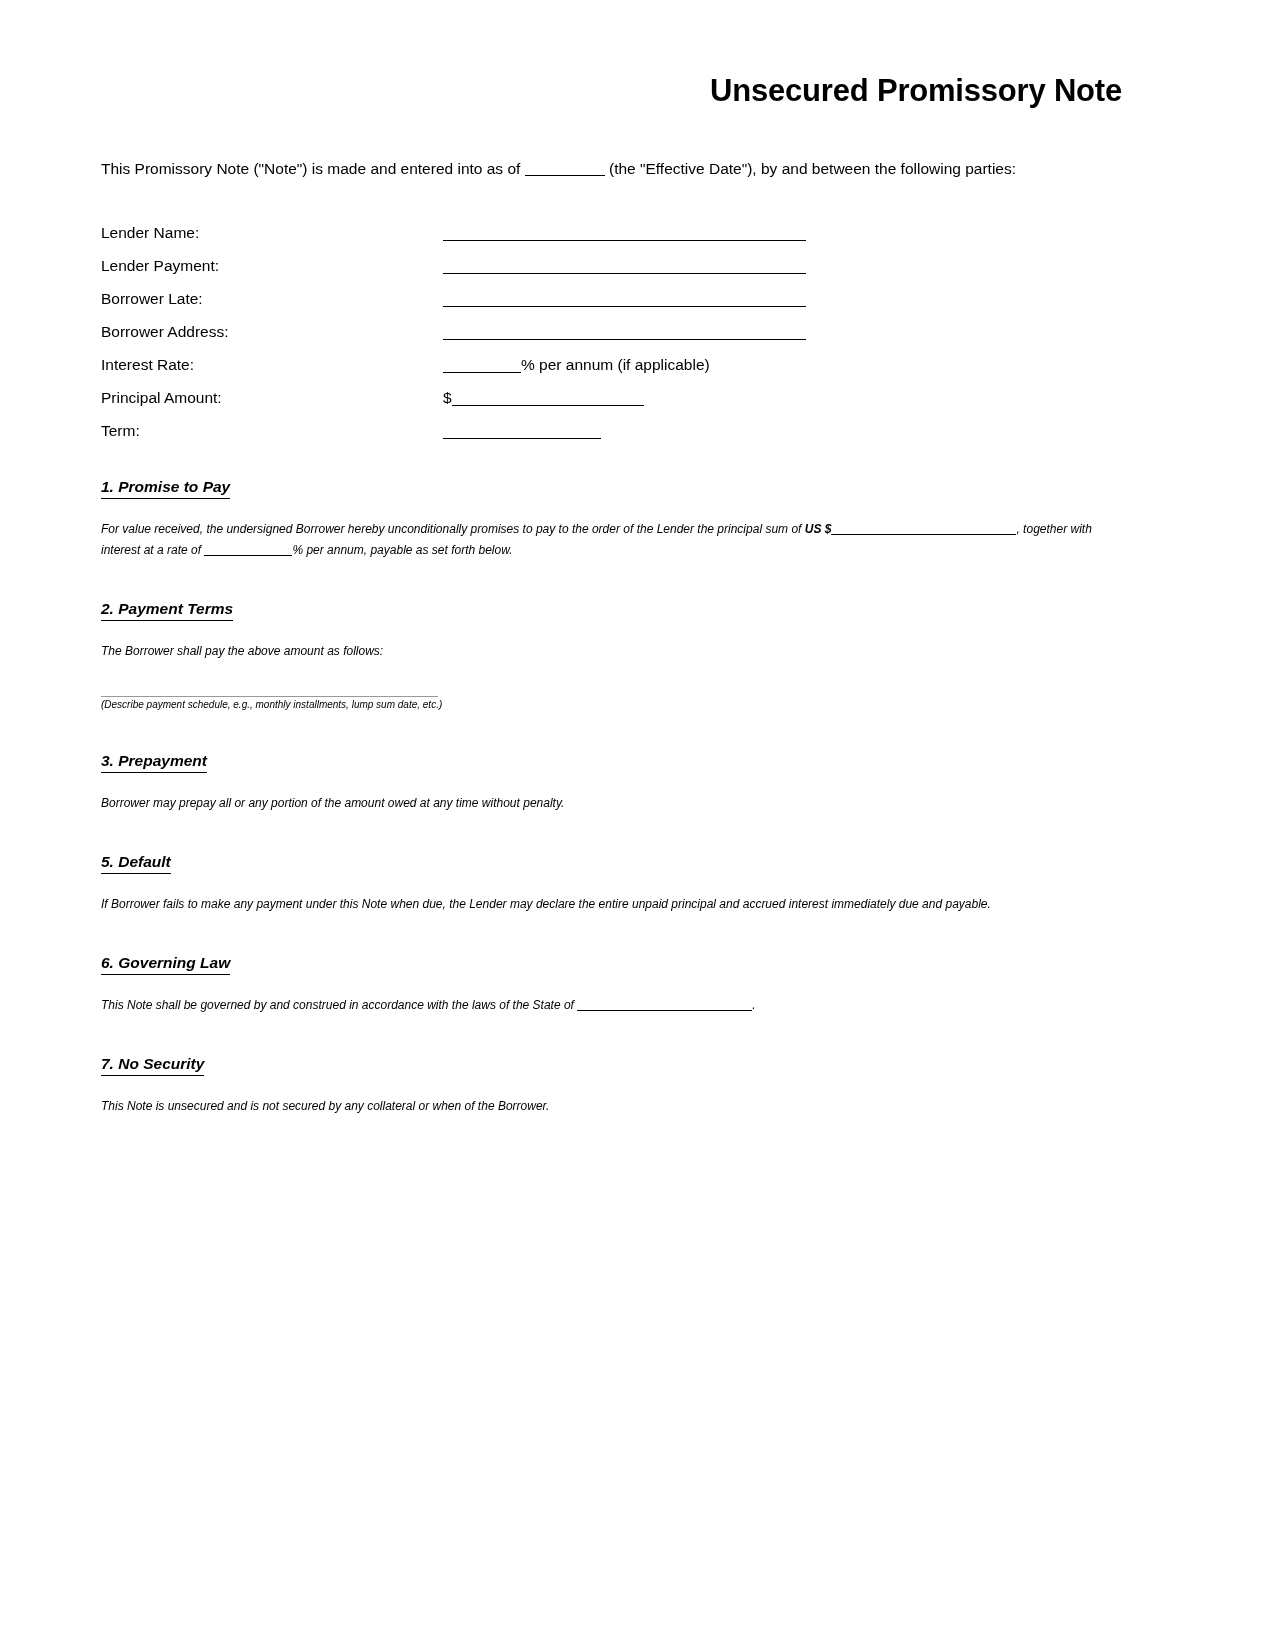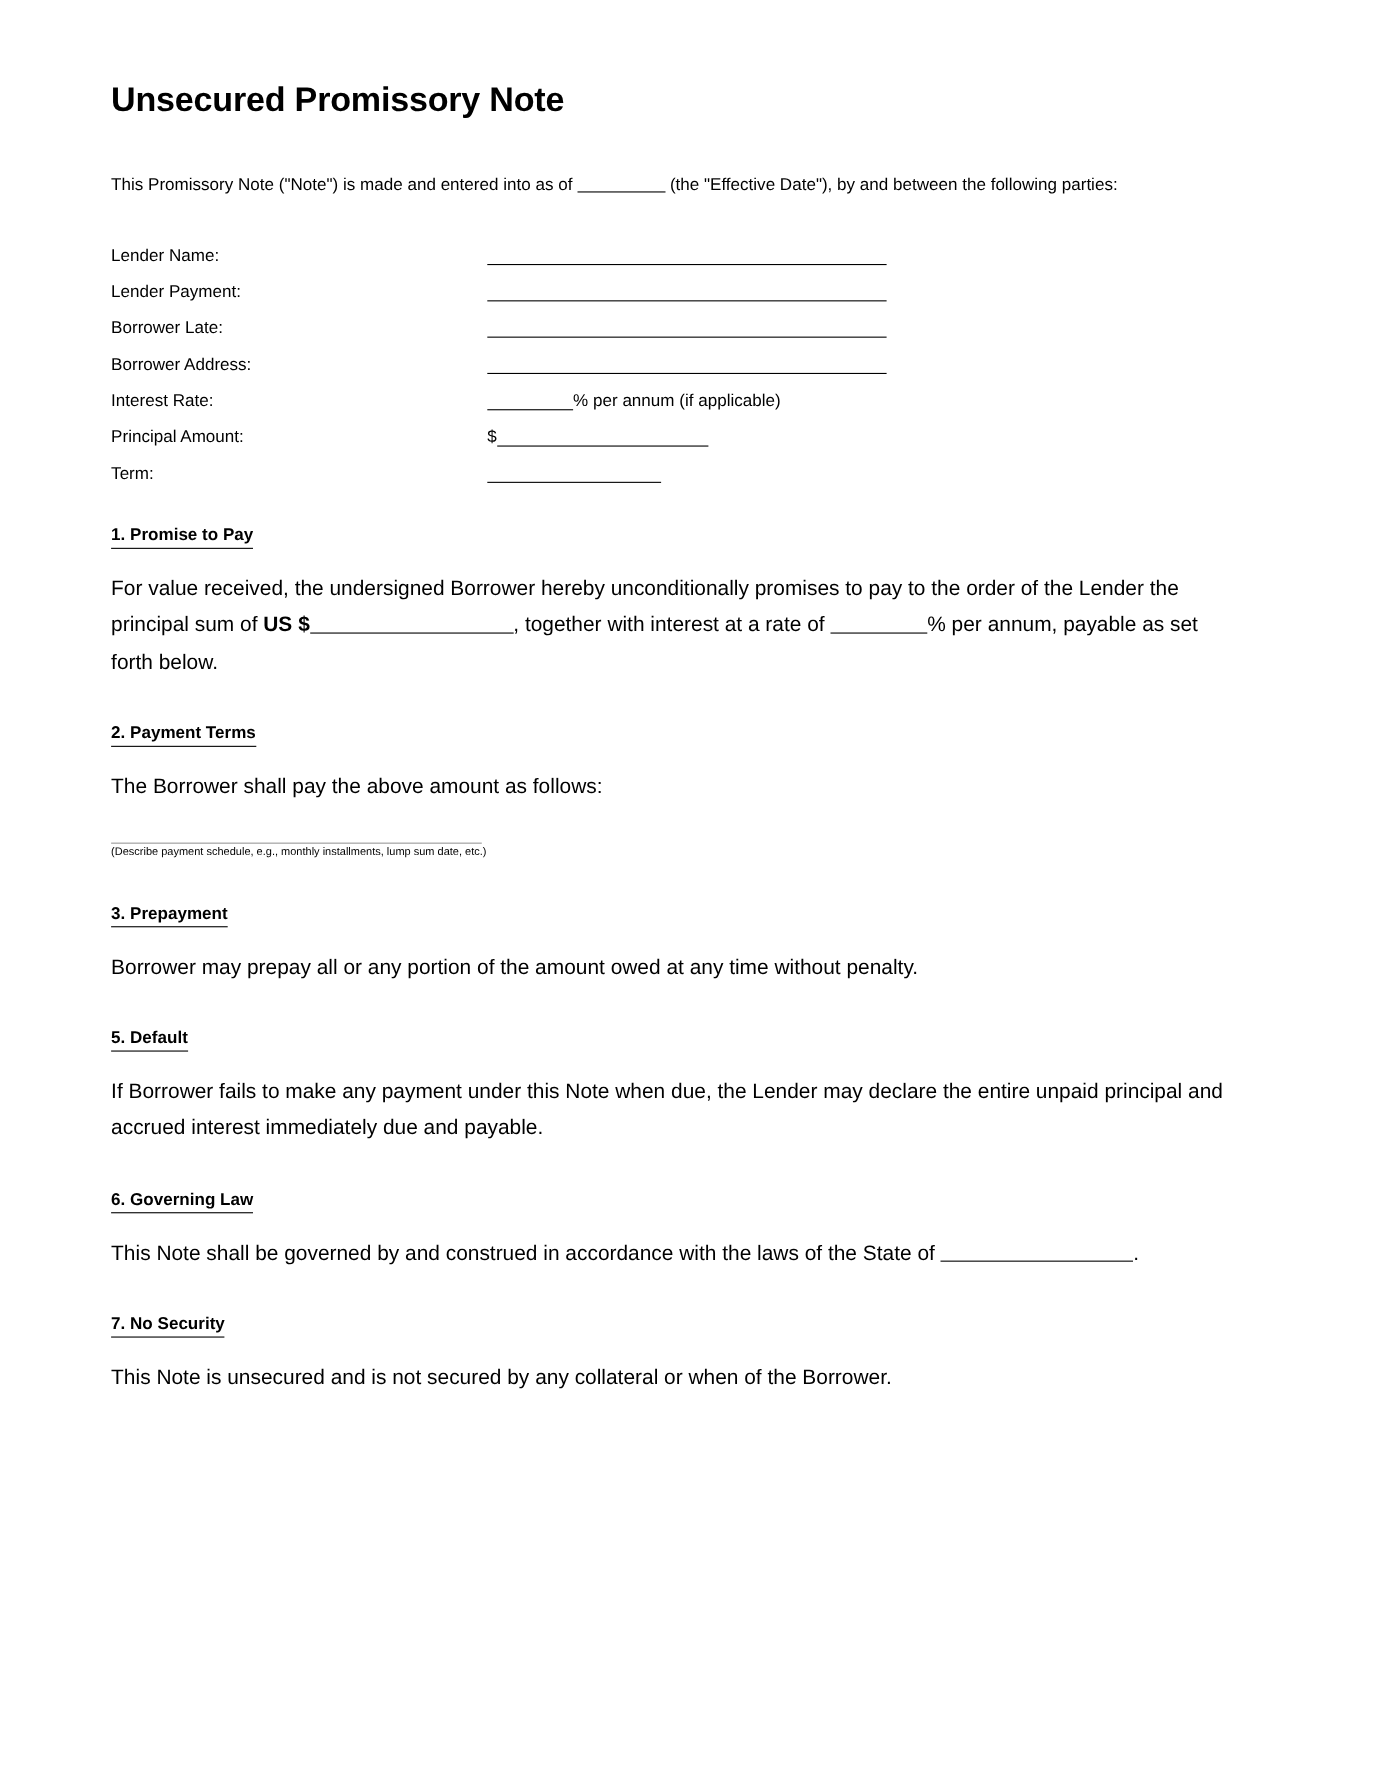--- a/index.html
+++ b/index.html
@@ -26,21 +26,21 @@
     top: 0;
     width: 1263px;
     height: 1293px;
     overflow: hidden;
   }
   .inner {
     padding: 0 101px;
   }
 
   .doc-title {
-    text-align: left;
+    text-align: right;
     font-size: 31px;
     font-weight: bold;
     letter-spacing: -0.2px;
     margin: 0;
     padding-top: 72px;
     padding-right: 40px;
     line-height: 1.2;
   }
 
   .intro {
@@ -106,23 +106,24 @@
     font-size: 15.5px;
     font-weight: bold;
     margin: 0;
     padding: 0;
     display: inline-block;
     border-bottom: 1.5px solid #000;
     line-height: 1.35;
   }
   .section {
     margin-top: 38px;
+    font-style: italic;
   }
   .section-body {
-    font-size: 19px;
+    font-size: 12px;
     line-height: 1.75;
     margin-top: 20px;
     margin-bottom: 0;
     max-width: 935px;
   }
   .section-body.wide { max-width: 1020px; }
   .bold { font-weight: bold; }
 
   .schedule-rule {
     border-bottom: 1px solid #999999;

